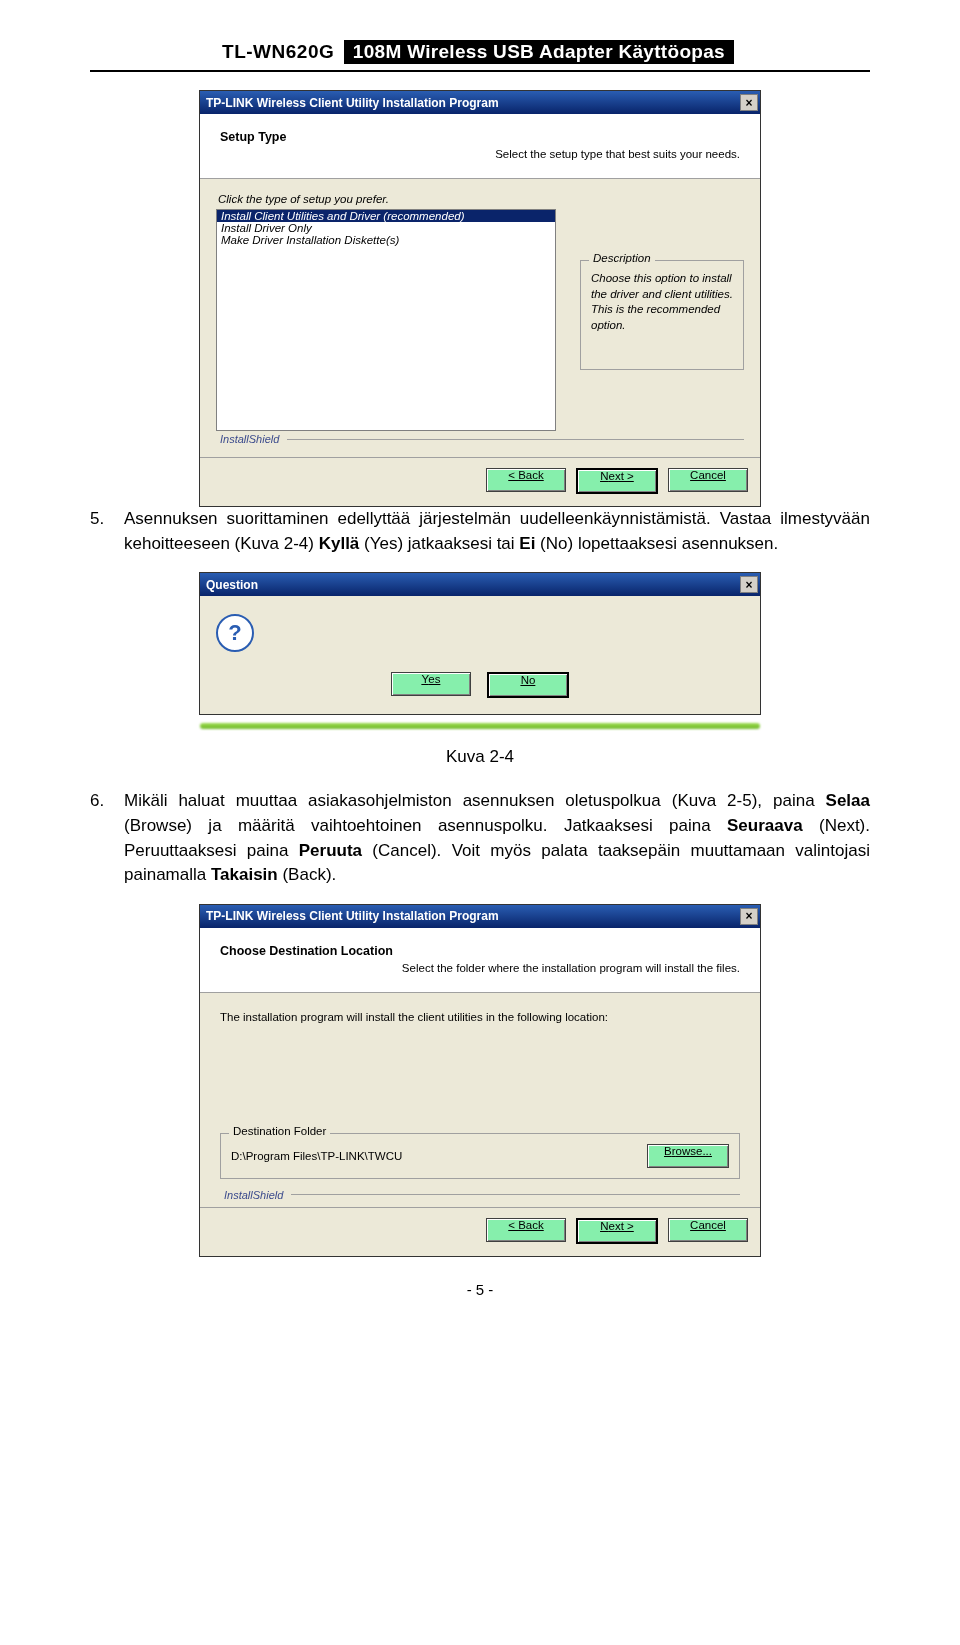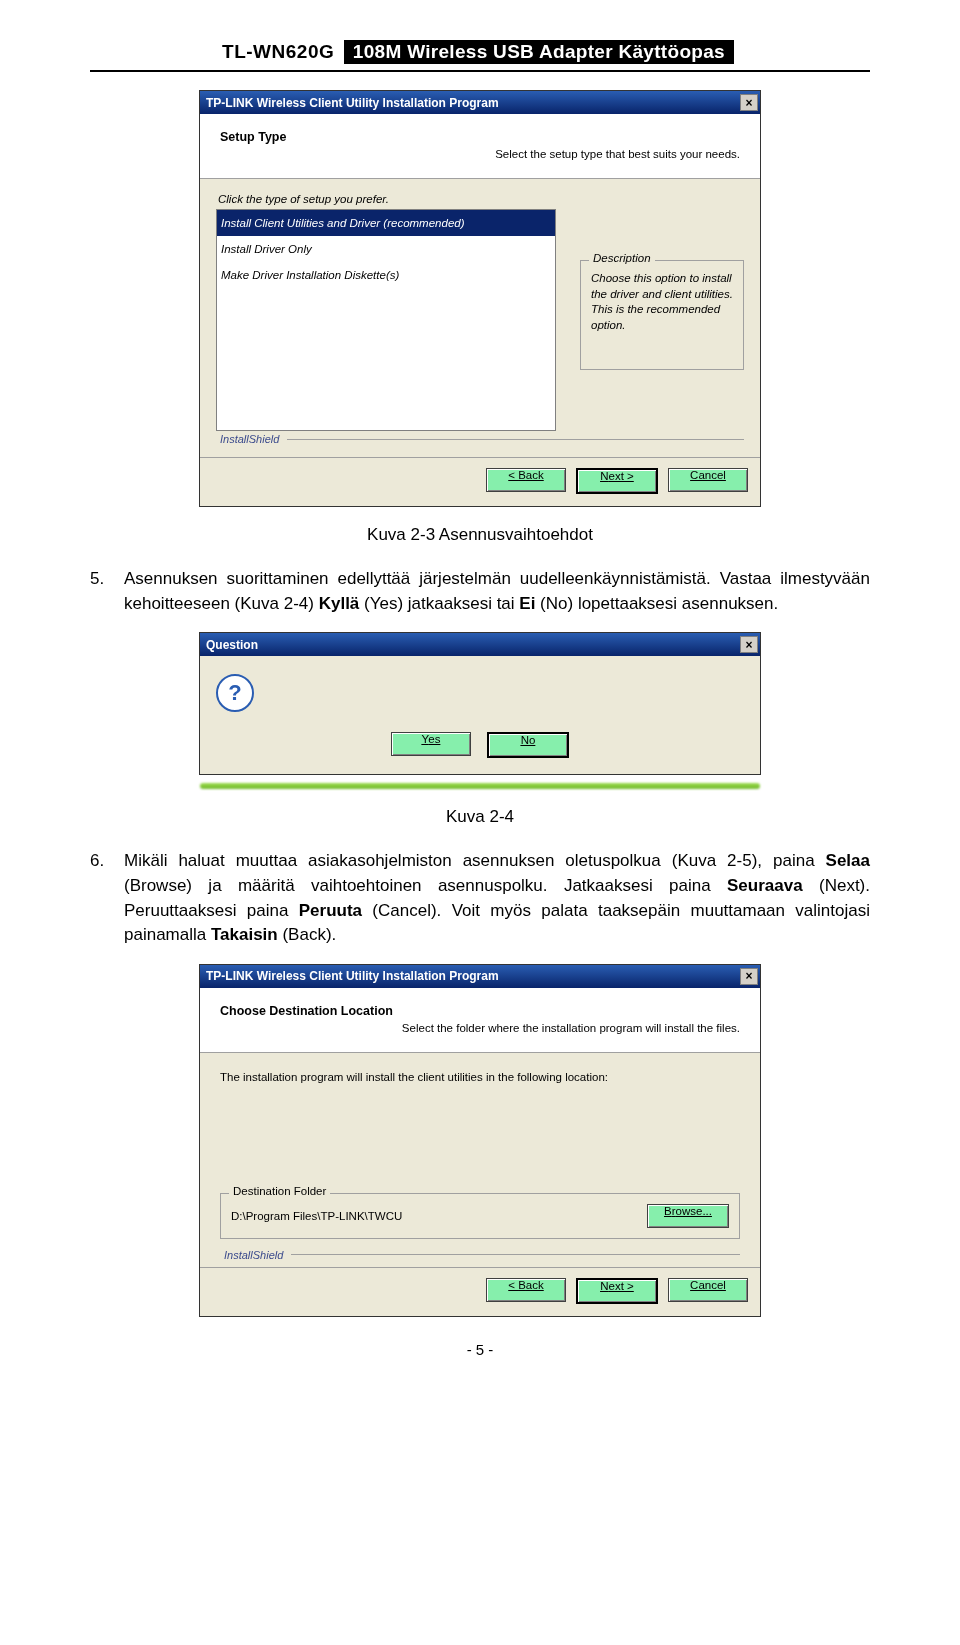--- a/index.html
+++ b/index.html
@@ -77,21 +77,21 @@
   }
   .groupbox>.lbl{
     position:absolute;top:-9px;left:8px;
     background:#ece9d8;padding:0 4px;font-size:11.5px;
   }
   .listbox{
     background:#fff;border:1px solid #808080;
     height:220px;overflow:hidden;
     font-size:11.5px;
   }
-  .listbox .item{padding:7px 4px;}
+  .listbox .item{padding:0 4px;}
   .listbox .sel{background:#0a246a;color:#fff;}
   .btnrow{
     display:flex;justify-content:flex-end;gap:10px;
     padding:10px 12px 12px 12px;
   }
   .winbtn{
     border:1px solid #404040;
     background:#86efac;
     font-size:11.5px;
     width:78px;height:22px;
@@ -213,21 +213,20 @@
       <div class="winbtn">
           <span>&lt; <span class="underline">B</span>ack</span>
         </div>
       <div class="winbtn default">
           <span><span class="underline">N</span>ext &gt;</span>
         </div>
       <div class="winbtn">Cancel</div>
     </div>
   </div>
 
-  <div class="caption">Kuva 2-3  Asennusvaihtoehdot</div>
 
   <div class="body-text li">
     <div class="num">5.</div>
     <div class="txt">
       <span>Asennuksen suorittaminen edellyttää järjestelmän uudelleenkäynnistämistä. Vastaa ilmestyvään kehoitteeseen (Kuva 2-4) </span><b>Kyllä</b><span> (Yes) jatkaaksesi tai </span><b>Ei</b><span> (No) lopettaaksesi asennuksen.</span>
     </div>
   </div>
 
   <div class="win qw">
     <div class="titlebar">

